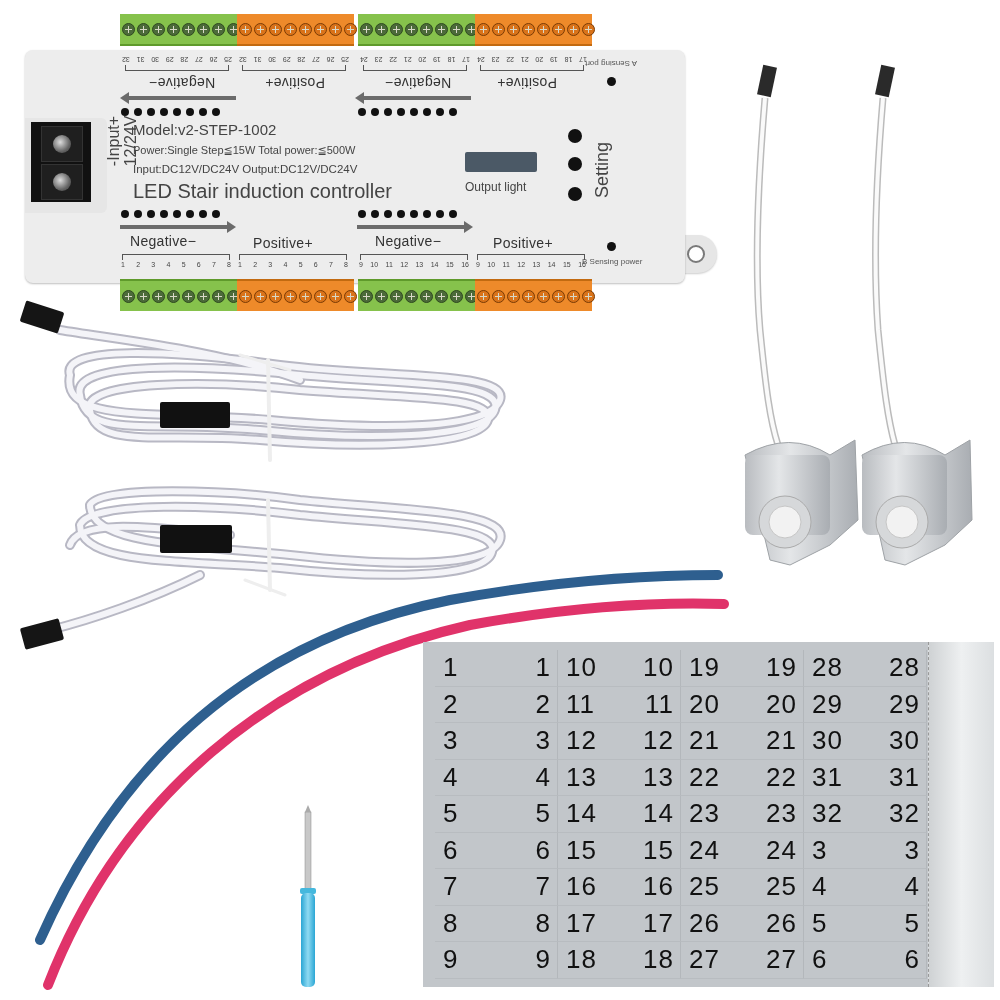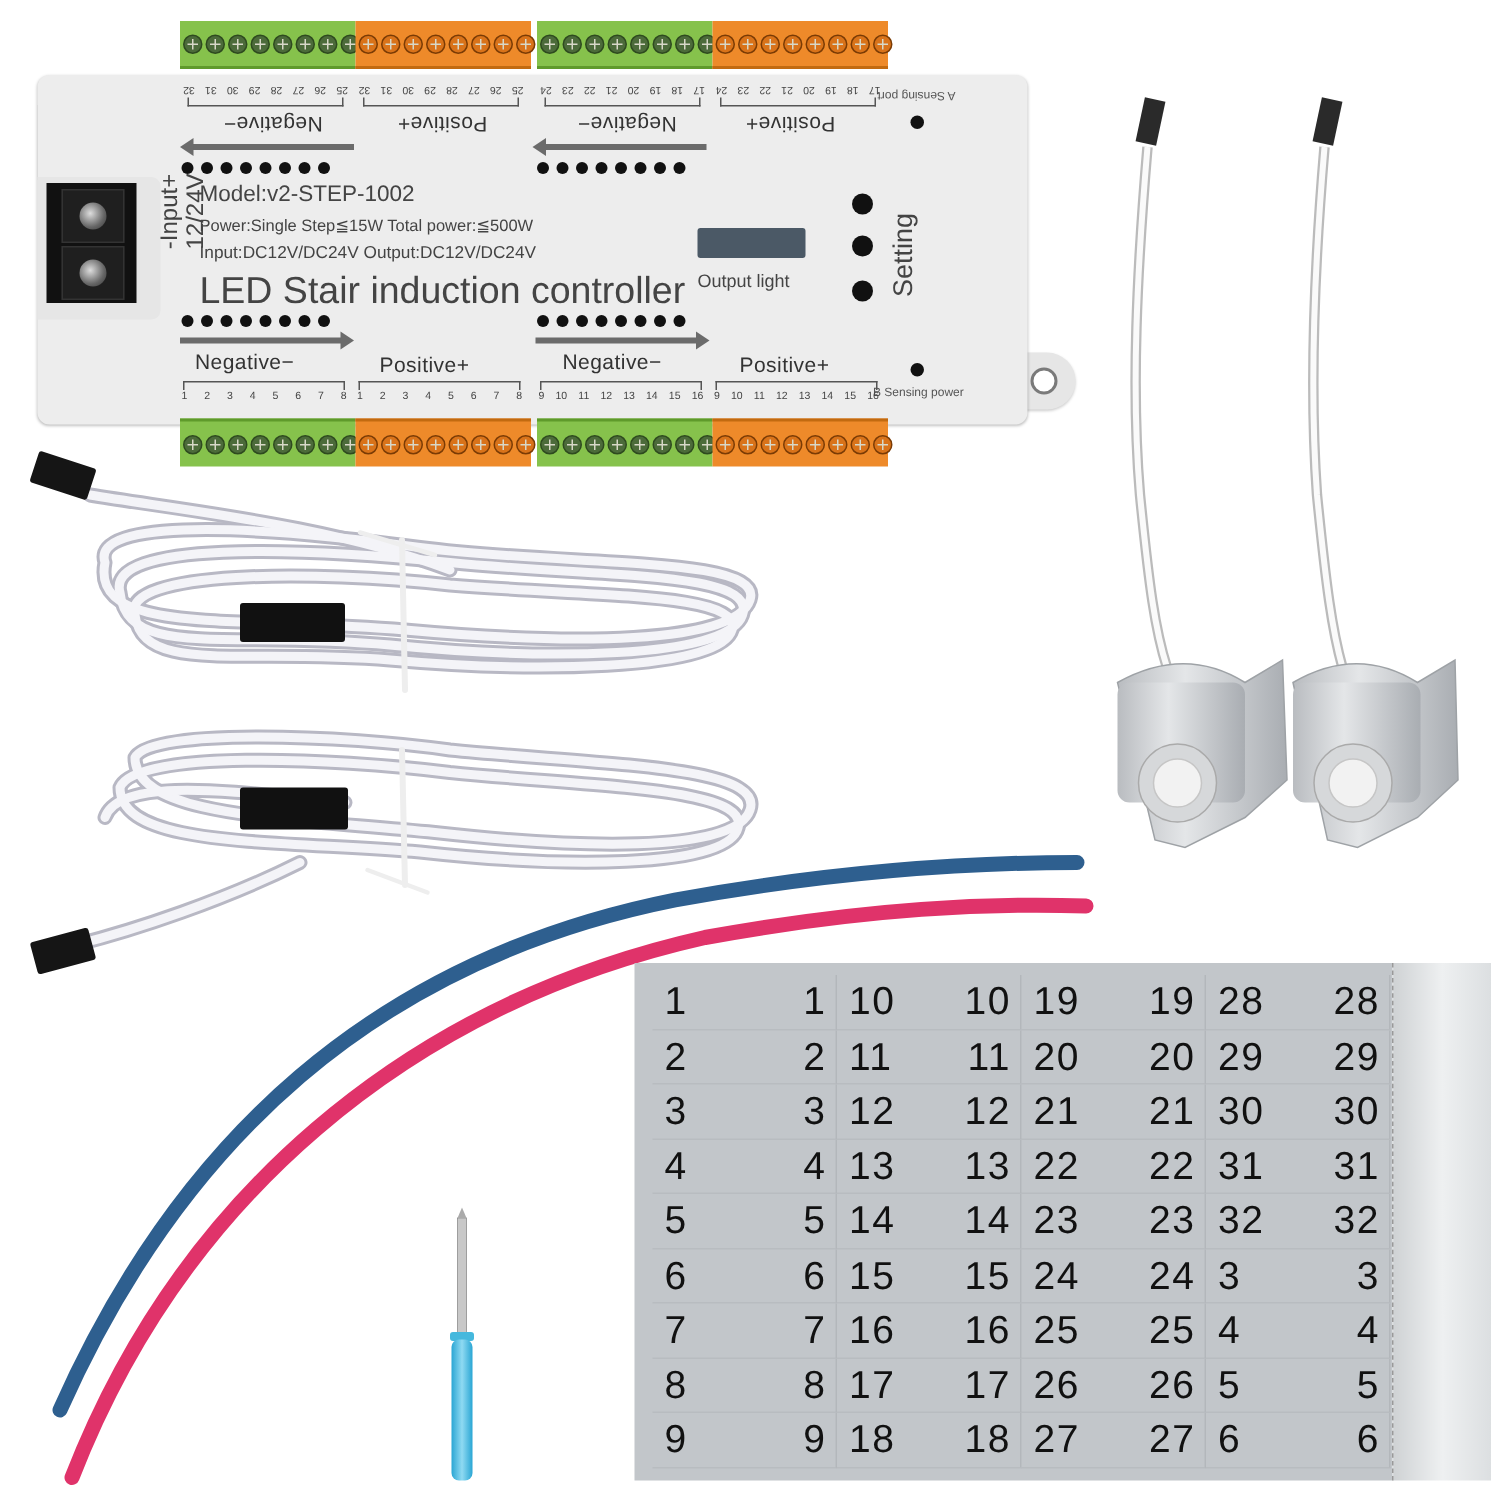--- a/index.html
+++ b/index.html
@@ -264,21 +264,21 @@
     </div>
   </div>
   <div class="input-label">
     <div>-Input+</div>
     <div>12/24V</div>
   </div>
 
   <div class="spec" style="left:108px;top:71px;font-size:15px;">Model:v2-STEP-1002</div>
   <div class="spec" style="left:108px;top:94px;font-size:11px;">Power:Single Step≦15W Total power:≦500W</div>
   <div class="spec" style="left:108px;top:113px;font-size:11.5px;">Input:DC12V/DC24V Output:DC12V/DC24V</div>
-  <div class="spec" style="left:108px;top:130px;font-size:25px;">LED Stair induction controller</div>
+  <div class="spec" style="left:108px;top:130px;font-size:20px;">LED Stair induction controller</div>
 
   <div class="speed-display"></div>
   <div class="speed-label">Output light</div>
   <div class="setting-btn" style="top:79px;"></div>
   <div class="setting-btn" style="top:107px;"></div>
   <div class="setting-btn" style="top:137px;"></div>
   <div class="setting-label" style="top:148px;">Setting</div>
 
   <div class="port-dot" style="left:582px;top:27px;"></div>
   <div class="port-label" style="left:560px;top:9px;transform:rotate(180deg);">A Sensing port</div>

